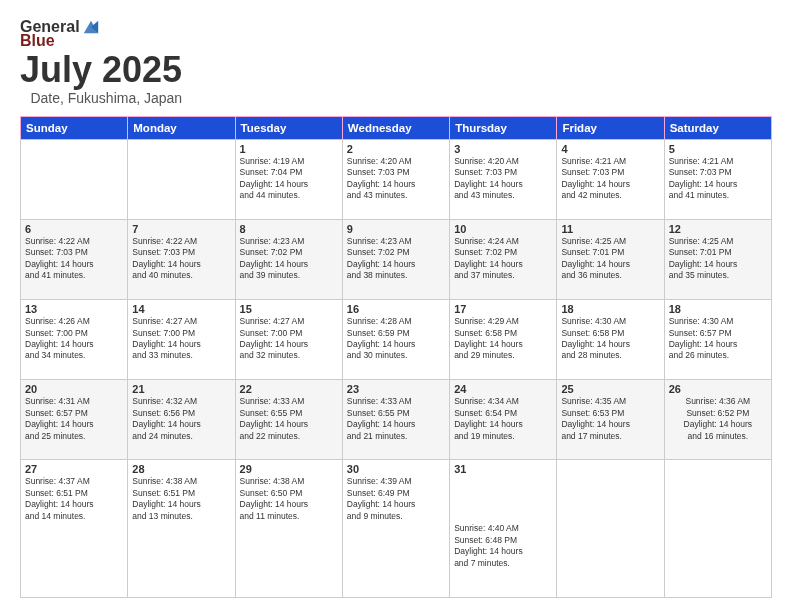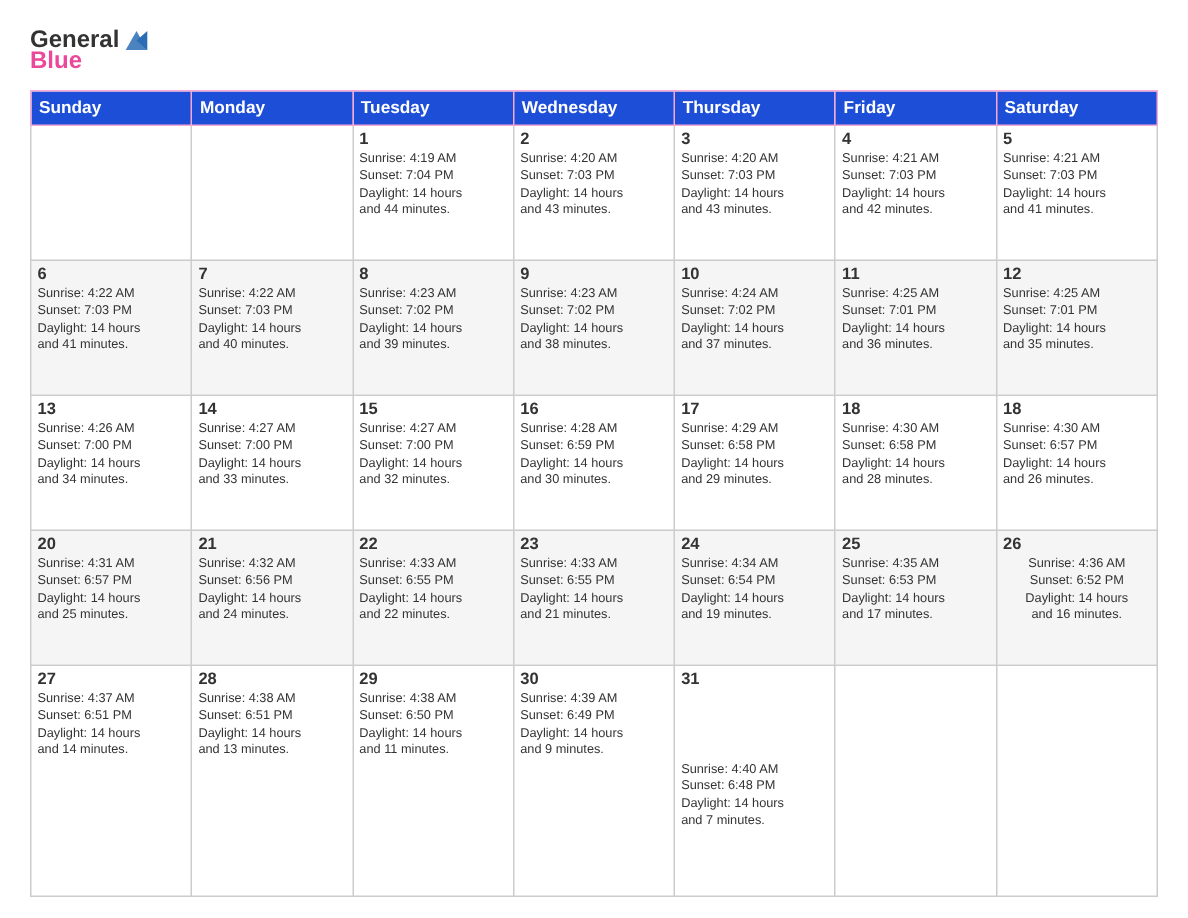--- a/index.html
+++ b/index.html
@@ -30,21 +30,21 @@
       gap: 2px;
     }
     .logo-text-general {
       font-size: 16px;
       font-weight: bold;
       color: #333;
     }
     .logo-text-blue {
       font-size: 16px;
       font-weight: bold;
-      color: #ec4899;
+      color: #7f1d1d;
     }
     .logo-icon {
       width: 18px;
       height: 18px;
       margin-left: 2px;
     }
     .title-block {
       text-align: right;
     }
     .month-title {
@@ -107,20 +107,24 @@
       <div style="display:flex;flex-direction:column;align-items:flex-start;">
         <div style="display:flex;align-items:center;">
           <span class="logo-text-general">General</span>
           <svg class="logo-icon" viewBox="0 0 20 18" fill="none">
             <polygon points="2,16 10,2 18,16" fill="#2a6db5" opacity="0.85"></polygon>
             <polygon points="10,9 18,2 18,16" fill="#2a6db5"></polygon>
           </svg>
         </div>
         <span class="logo-text-blue" style="margin-top:-4px;">Blue</span>
       </div>
+    </div>
+    <div class="title-block">
+      <div class="month-title">July 2025</div>
+      <div class="subtitle">Date, Fukushima, Japan</div>
     </div>
   </div>
 
   <table class="calendar">
     <thead>
       <tr>
         <th>Sunday</th>
         <th>Monday</th>
         <th>Tuesday</th>
         <th>Wednesday</th>

